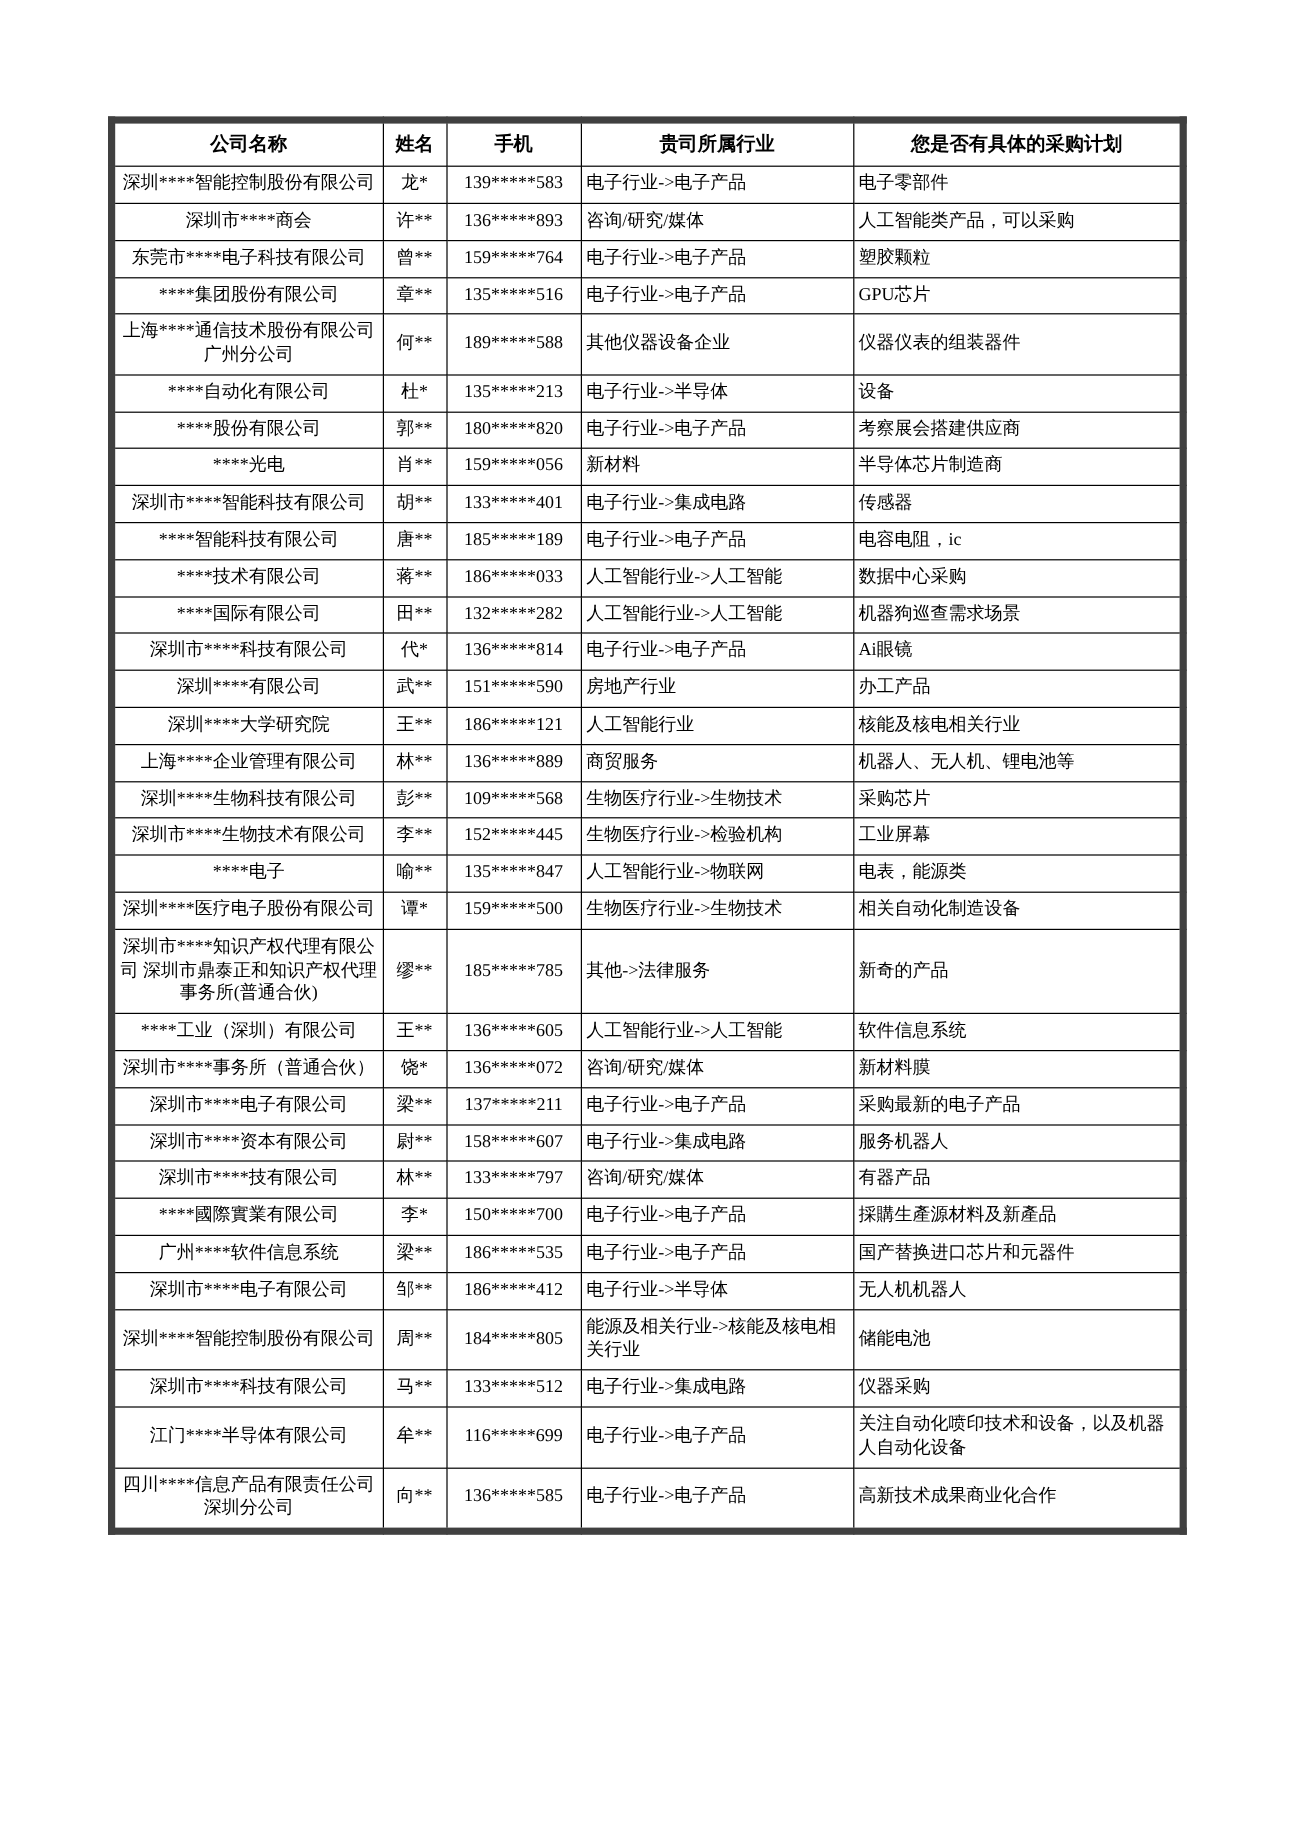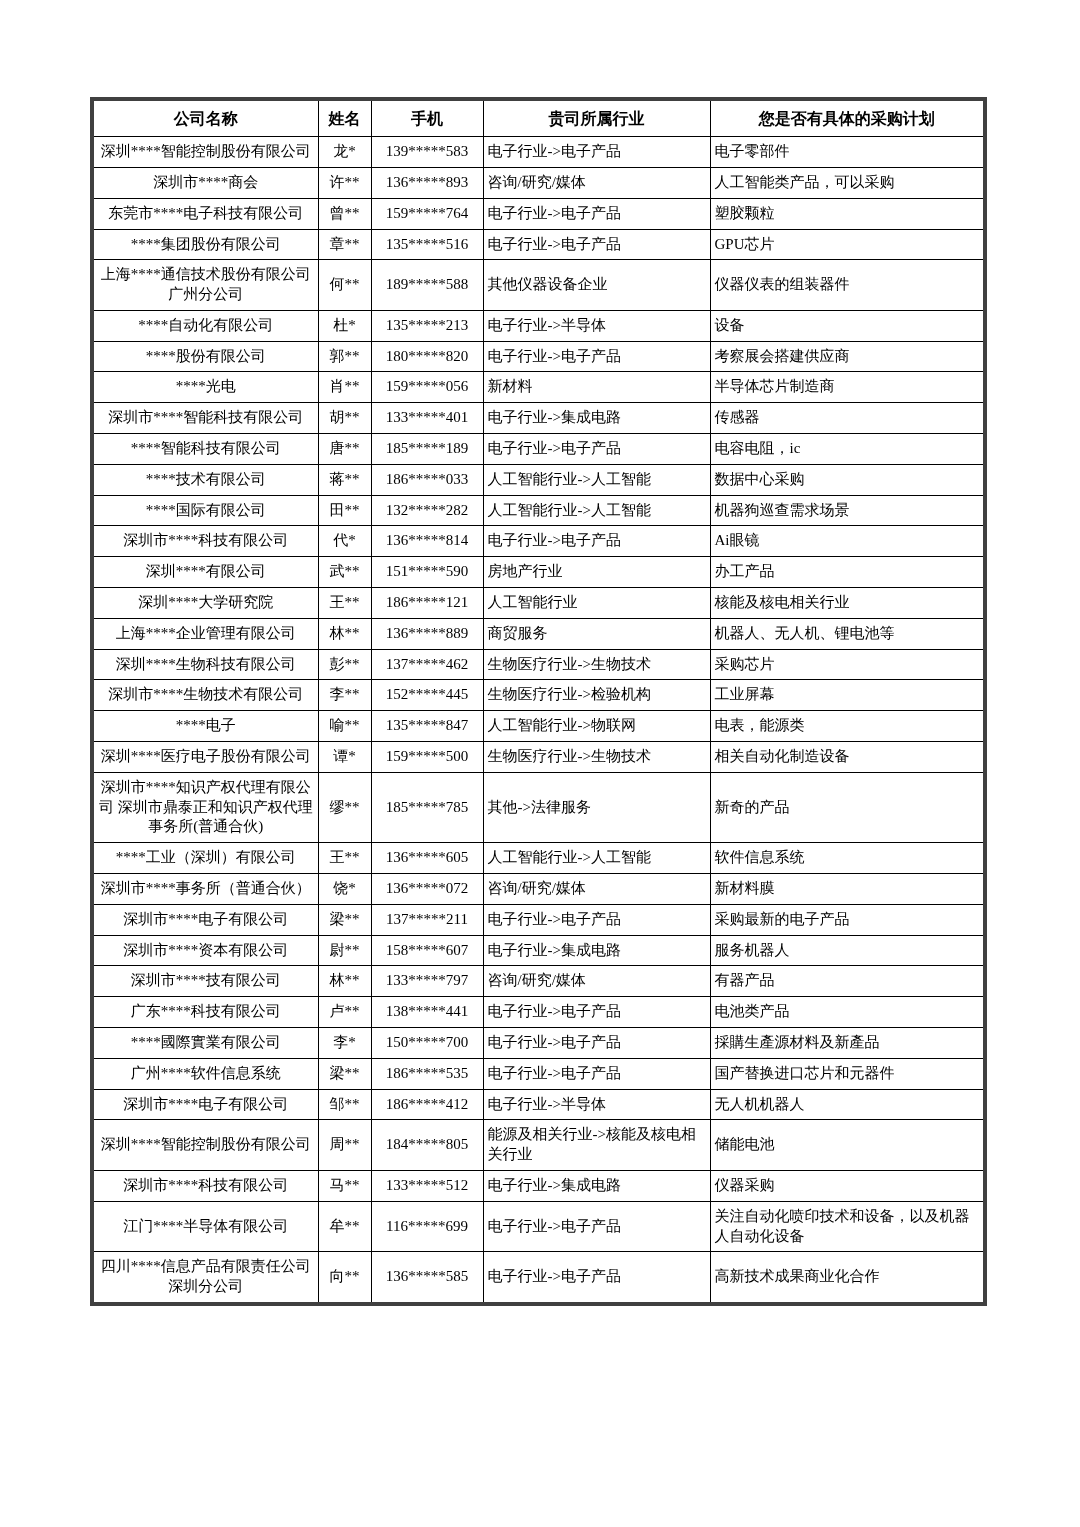--- a/index.html
+++ b/index.html
@@ -20,21 +20,21 @@
     background: #ffffff;
     overflow: hidden;
   }
   table.contact-table {
     position: absolute;
     left: 90px;
     top: 97px;
     width: 895px;
     border-collapse: collapse;
     table-layout: fixed;
-    border: 4px solid #404040;
+    border: 6px solid #404040;
   }
   .contact-table th,
   .contact-table td {
     border: 1px solid #000000;
     font-size: 15px;
     line-height: 1.32;
     padding: 5px 4px;
     vertical-align: middle;
     word-break: break-all;
     overflow-wrap: break-word;
@@ -178,21 +178,21 @@
         <tr>
           <td class="c">上海****企业管理有限公司</td>
           <td class="c">林**</td>
           <td class="c">136*****889</td>
           <td class="l">商贸服务</td>
           <td class="l">机器人、无人机、锂电池等</td>
         </tr>
         <tr>
           <td class="c">深圳****生物科技有限公司</td>
           <td class="c">彭**</td>
-          <td class="c">137*****462</td>
+          <td class="c">109*****568</td>
           <td class="l">生物医疗行业-&gt;生物技术</td>
           <td class="l">采购芯片</td>
         </tr>
         <tr>
           <td class="c">深圳市****生物技术有限公司</td>
           <td class="c">李**</td>
           <td class="c">152*****445</td>
           <td class="l">生物医疗行业-&gt;检验机构</td>
           <td class="l">工业屏幕</td>
         </tr>
@@ -246,27 +246,20 @@
           <td class="l">服务机器人</td>
         </tr>
         <tr>
           <td class="c">深圳市****技有限公司</td>
           <td class="c">林**</td>
           <td class="c">133*****797</td>
           <td class="l">咨询/研究/媒体</td>
           <td class="l">有器产品</td>
         </tr>
         <tr>
-          <td class="c">广东****科技有限公司</td>
-          <td class="c">卢**</td>
-          <td class="c">138*****441</td>
-          <td class="l">电子行业-&gt;电子产品</td>
-          <td class="l">电池类产品</td>
-        </tr>
-        <tr>
           <td class="c">****國際實業有限公司</td>
           <td class="c">李*</td>
           <td class="c">150*****700</td>
           <td class="l">电子行业-&gt;电子产品</td>
           <td class="l">採購生產源材料及新產品</td>
         </tr>
         <tr>
           <td class="c">广州****软件信息系统</td>
           <td class="c">梁**</td>
           <td class="c">186*****535</td>

